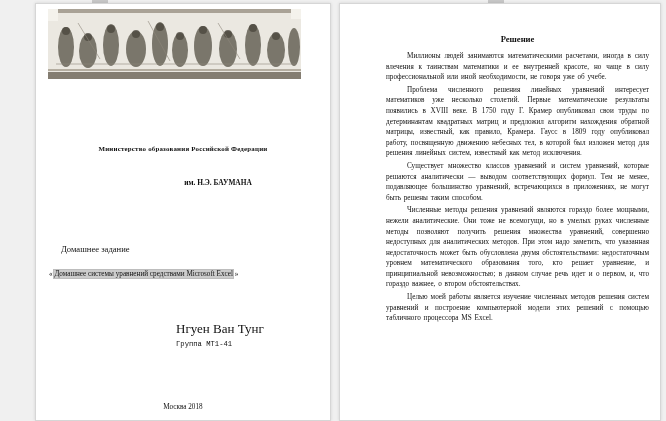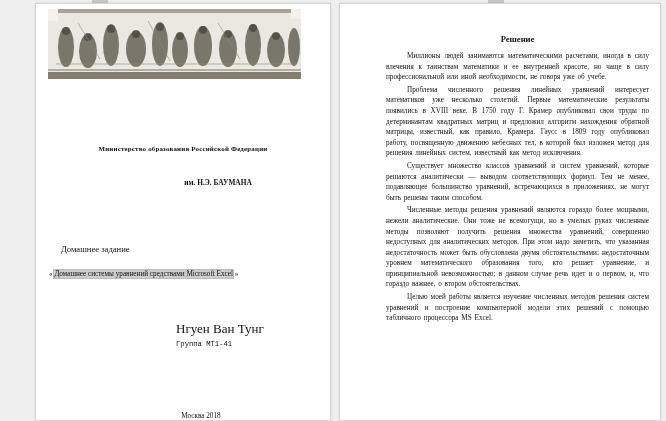--- a/index.html
+++ b/index.html
@@ -24,21 +24,21 @@
   .banner{position:absolute;left:12px;top:5px;width:253px;height:70px;}
   .t-center{position:absolute;left:0;width:100%;text-align:center;}
   .ministry{top:141px;font-size:6.9px;font-weight:bold;letter-spacing:.2px;}
   .university{top:156px;font-size:8.2px;font-weight:bold;letter-spacing:.2px;}
   .named{top:174px;font-size:7.4px;font-weight:bold;padding-left:35px;}
   .assignment{position:absolute;left:25px;top:240px;font-size:8.6px;font-weight:normal;}
   .work-title{position:absolute;left:13px;top:266px;font-size:7.2px;white-space:nowrap;}
   .hl{background:#cccccc;outline:1px solid #bdbdbd;}
   .author{position:absolute;left:140px;top:317px;font-size:13px;}
   .group{position:absolute;left:140px;top:336px;font-size:7.2px;font-family:Liberation Mono, monospace;}
-  .city{top:408px;font-size:7.2px;padding-left:18px;}
+  .city{top:399px;font-size:7.2px;}
 
   
   .intro-content{position:absolute;left:0;top:0;width:100%;height:100%;
     box-sizing:border-box;padding:30px 11px 0 46px;}
   .intro-heading{text-align:center;font-weight:bold;font-size:8.6px;margin:0 0 7px 0;}
   .intro-content p{
     margin:0 0 2px 0;font-size:7.2px;line-height:10.6px;
     text-align:justify;text-indent:21px;word-spacing:1px;
   }
 </style>

